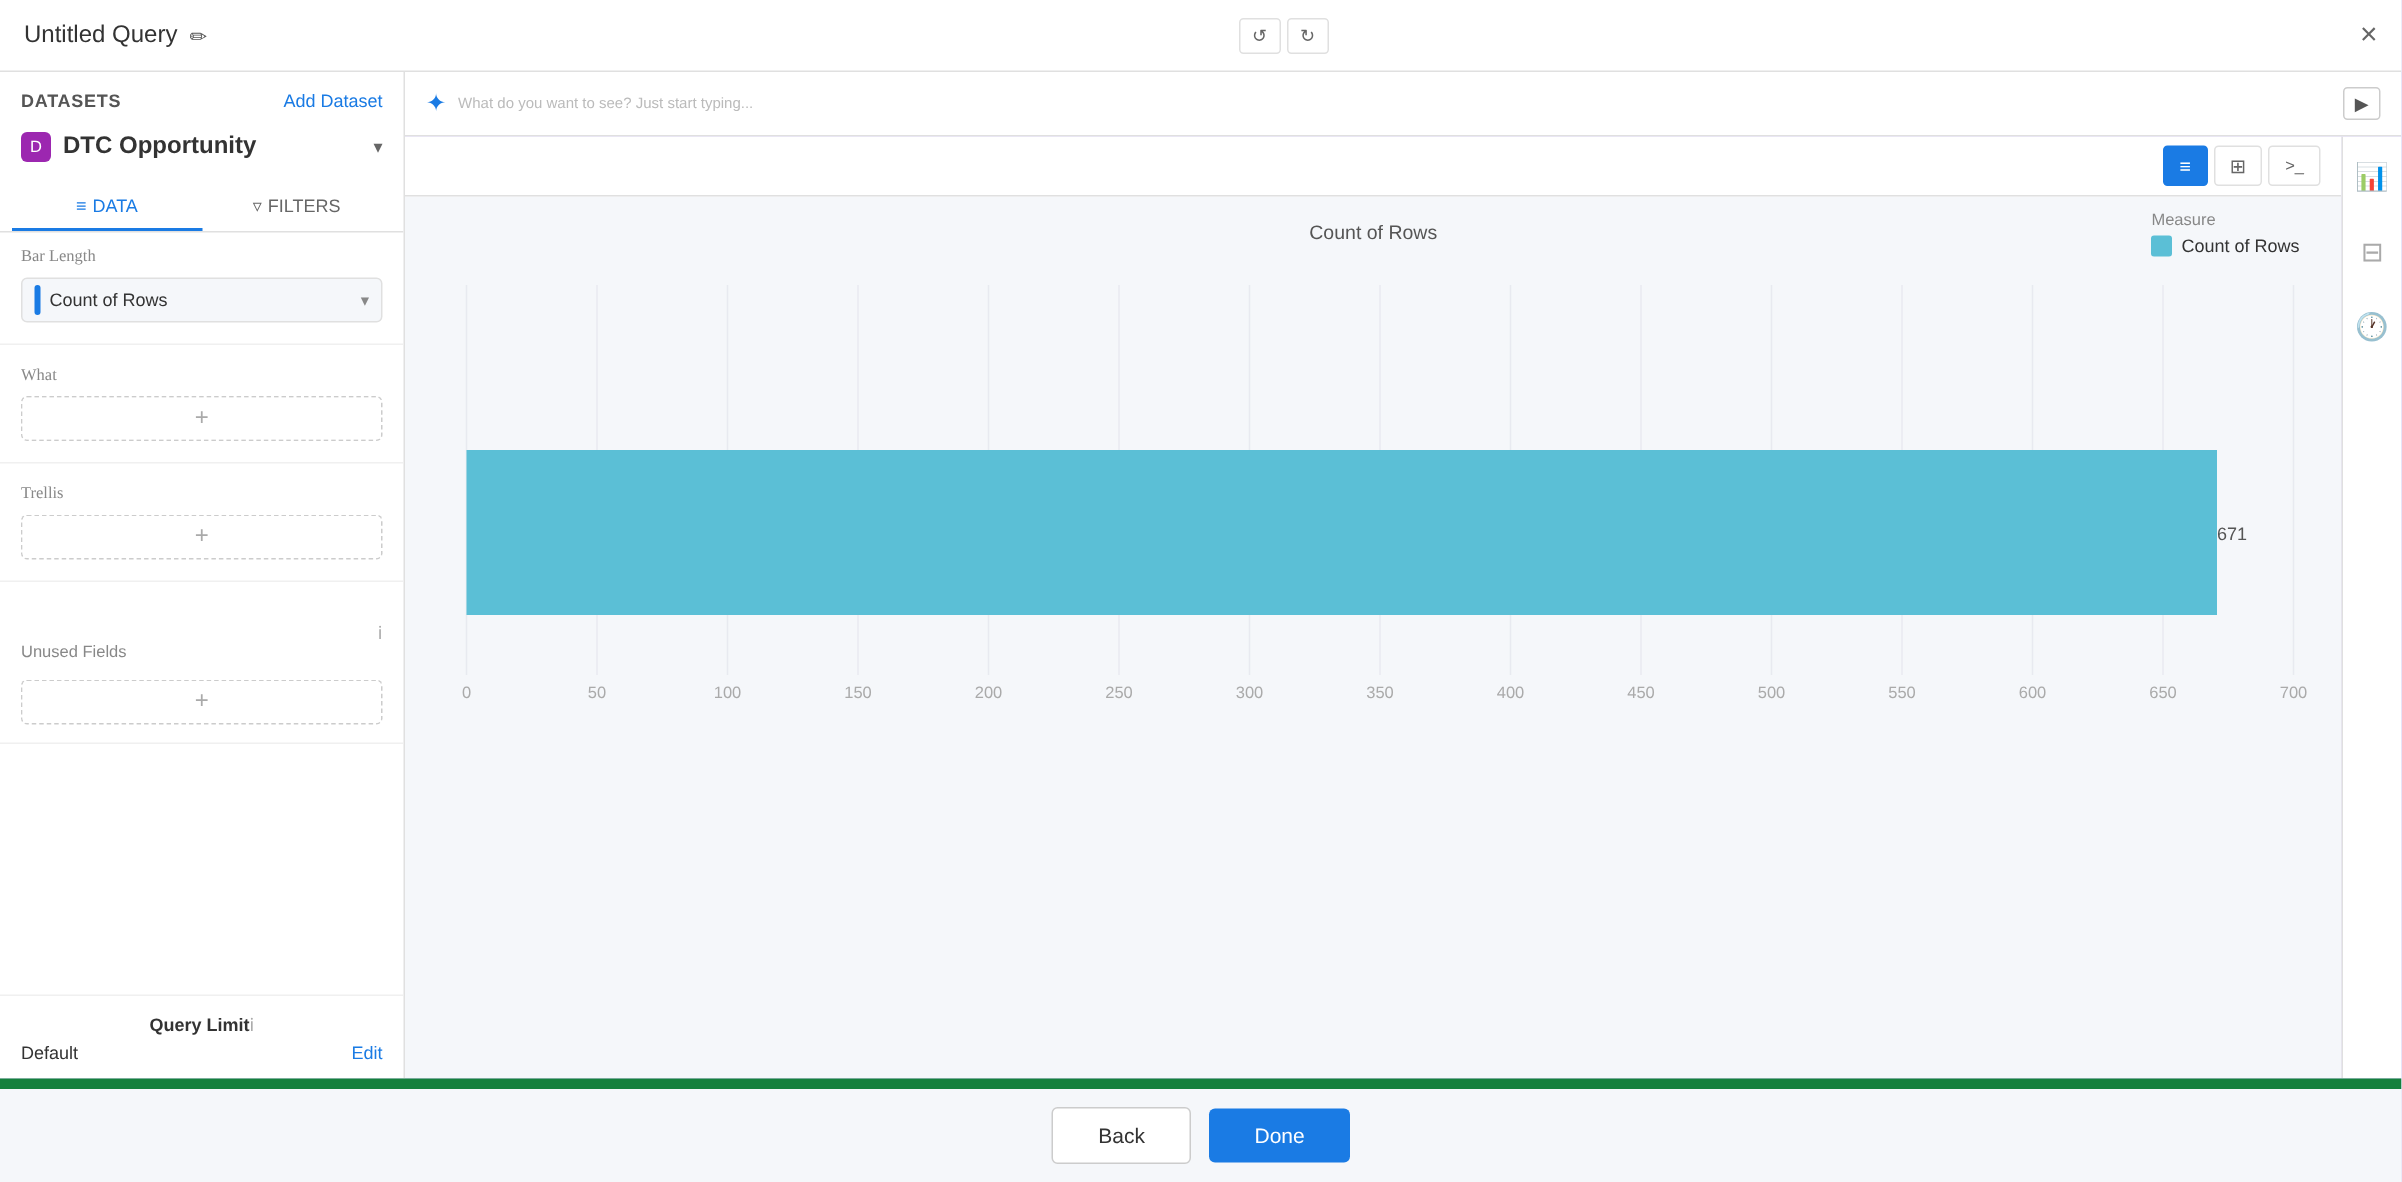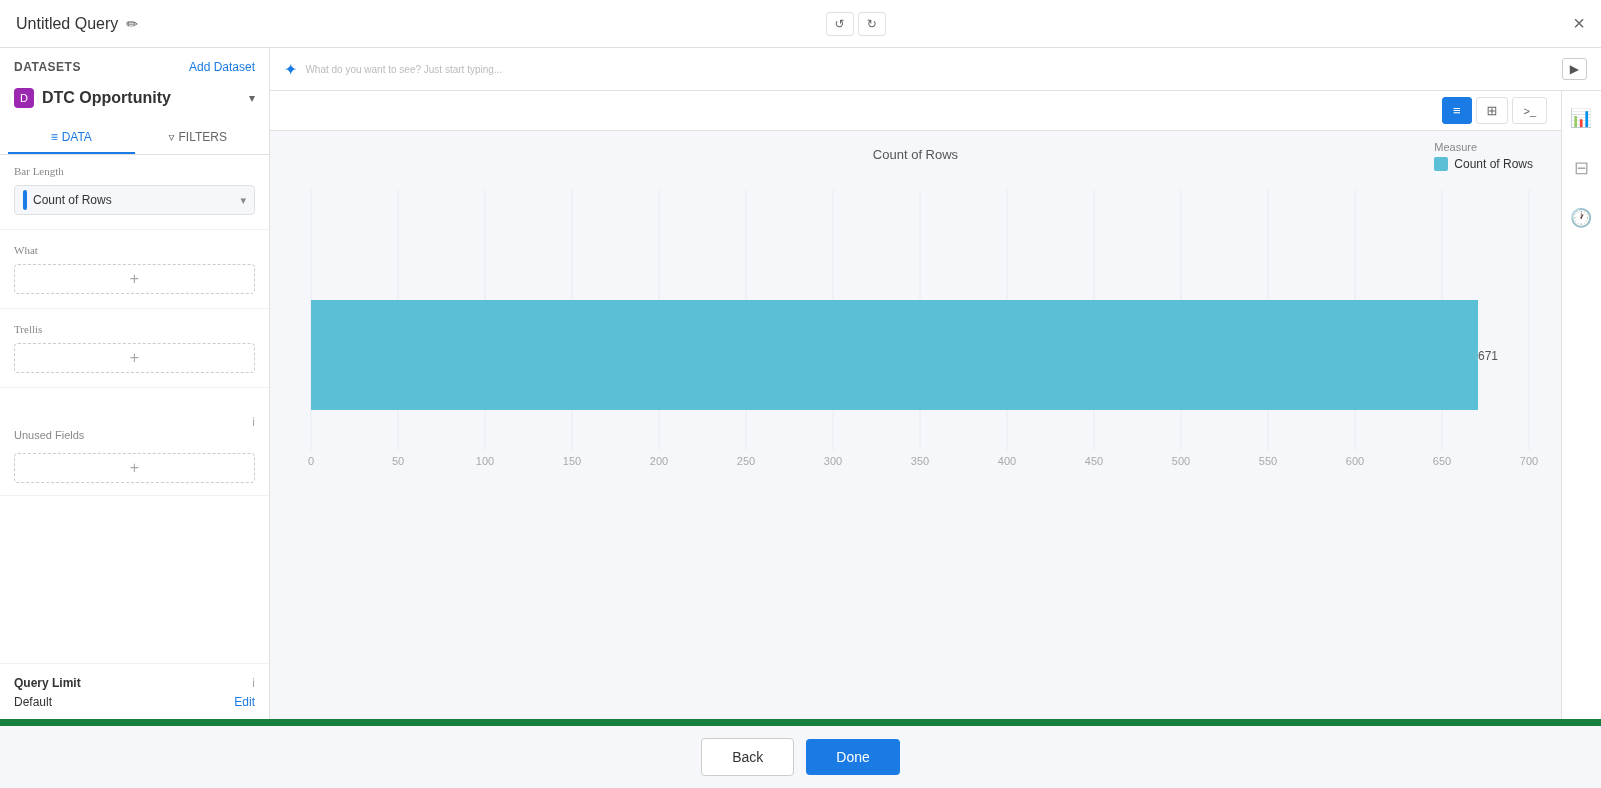--- a/index.html
+++ b/index.html
@@ -43,21 +43,21 @@
     .field-pill-text { flex: 1; font-size: 12px; color: #333; }
     .field-pill-chevron { color: #888; font-size: 11px; cursor: pointer; }
 
     .add-field-btn { display: flex; align-items: center; justify-content: center; border: 1px dashed #ccc; border-radius: 4px; padding: 5px; color: #aaa; cursor: pointer; font-size: 16px; background: none; width: 100%; margin-top: 6px; }
 
     .unused-fields-header { display: flex; align-items: center; justify-content: space-between; padding: 10px 14px 6px; }
     .unused-fields-label { font-size: 11px; color: #888; font-weight: 500; margin-top: 27px; }
     .info-icon { color: #aaa; font-size: 12px; cursor: pointer; }
 
     .query-limit-section { padding: 10px 14px; border-top: 1px solid #f0f0f0; margin-top: auto; }
-    .query-limit-header { display: flex; align-items: center; justify-content: space-between; margin-bottom: 4px; }
+    .query-limit-header { display: flex; align-items: center; justify-content: center; margin-bottom: 4px; }
     .query-limit-label { font-size: 12px; font-weight: 600; color: #333; }
     .query-limit-info { color: #aaa; font-size: 12px; }
     .query-limit-value { display: flex; align-items: center; justify-content: space-between; }
     .query-limit-default { font-size: 12px; color: #333; text-align: center; }
     .query-limit-edit { color: #1a7be4; font-size: 12px; cursor: pointer; background: none; border: none; }
 
     .query-bar { display: flex; align-items: center; gap: 8px; padding: 10px 14px; background: #fff; border-bottom: 1px solid #e0e0e0; }
     .ai-icon { color: #1a7be4; font-size: 16px; }
     .query-input { flex: 1; border: none; outline: none; font-size: 10px; color: #999; background: transparent; }
     .query-input::placeholder { color: #bbb; }

